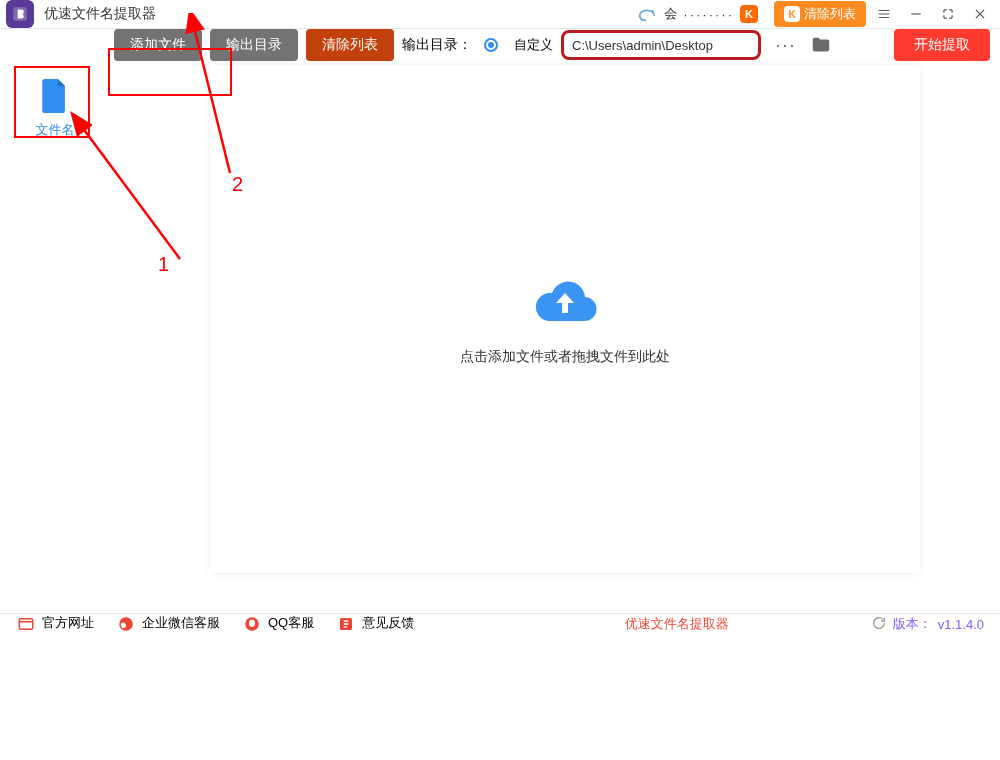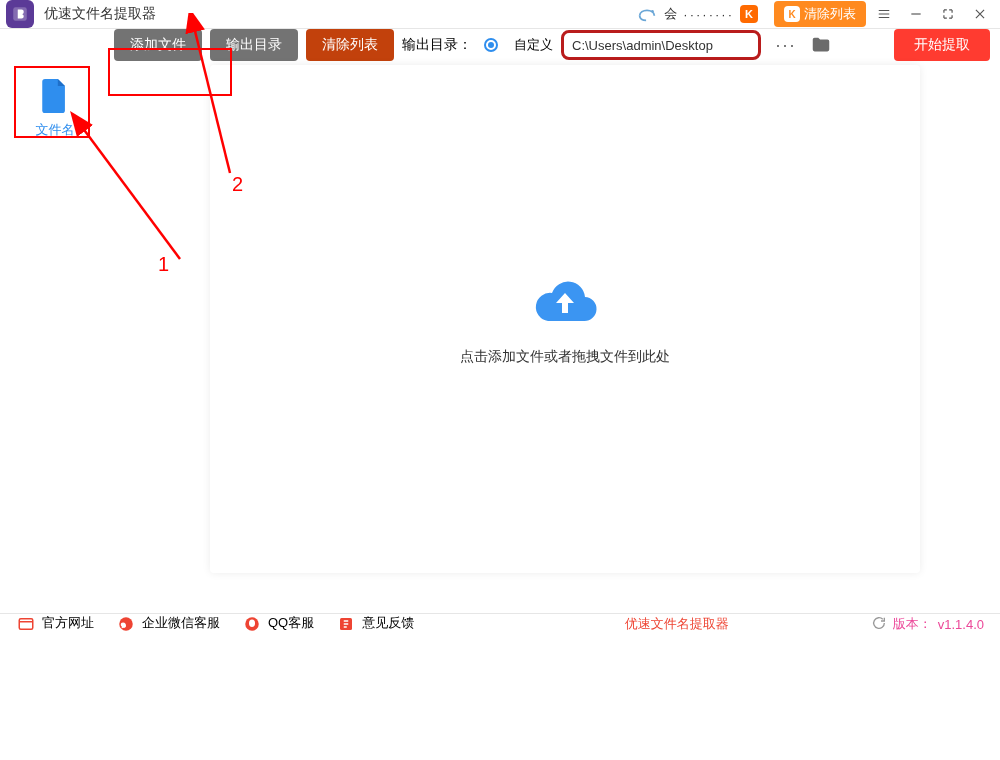--- a/index.html
+++ b/index.html
@@ -46,21 +46,21 @@
 .dropzone{flex:1;margin:4px 0 40px 0;background:#fff;box-shadow:0 0 8px rgba(0,0,0,0.08);border-radius:4px;display:flex;flex-direction:column;align-items:center;justify-content:center;gap:18px;min-height:508px;}
 .cloud-ico{color:#3b95f2;}
 .drop-text{color:#333;font-size:14px;}
 
 
 .footer{height:46px;border-top:1px solid #e6e6e6;display:flex;align-items:center;padding:0 16px;gap:22px;}
 .f-link{display:flex;gap:6px;color:#000000;cursor:pointer;font-size:13px;}
 .f-link .fi{width:20px;height:20px;display:flex;align-items:center;justify-content:center;color:#e43;}
 .f-link.green .fi{color:#1fbf5f;}
 .rename-link{margin-left:auto;margin-right:120px;color:#e43;cursor:pointer;font-size:13px;}
-.version-wrap{display:flex;align-items:center;gap:6px;color:#ec4899;cursor:pointer;}
+.version-wrap{display:flex;align-items:center;gap:6px;color:#8b5cf6;cursor:pointer;}
 .refresh-ico{color:#999;}
 .redbox{border:2px solid #ff0000;position:absolute;pointer-events:none;}
 .anno-num{position:absolute;color:#ff0000;font-size:20px;font-weight:500;pointer-events:none;}
 .arrow-svg{position:absolute;pointer-events:none;}
 </style>
 </head>
 <body>
 
 <div class="app">
 

